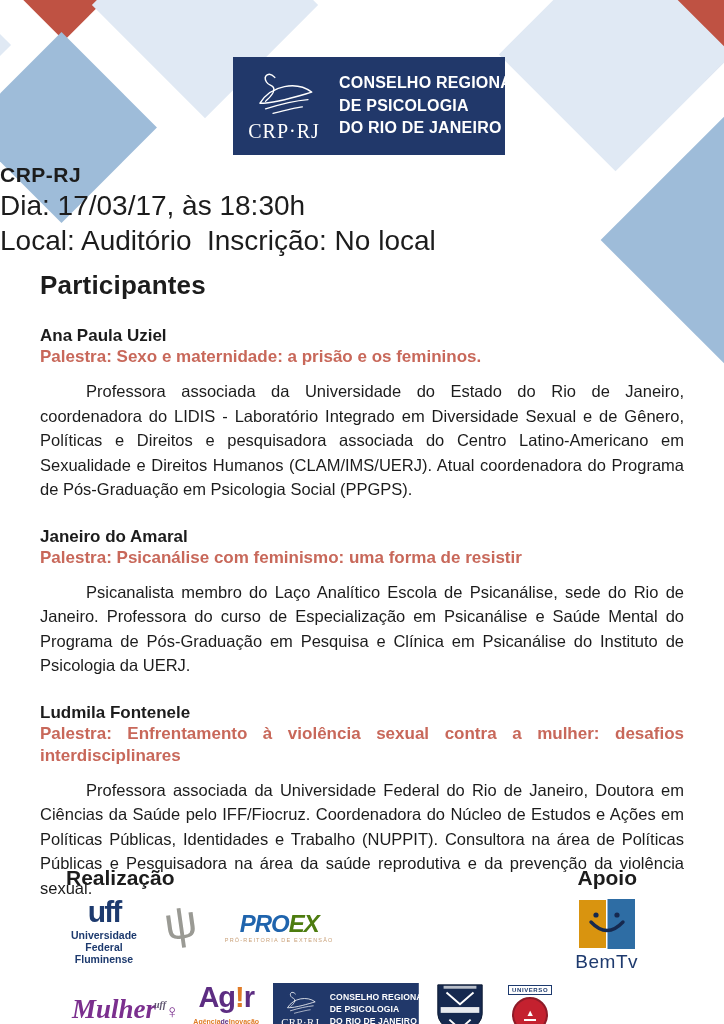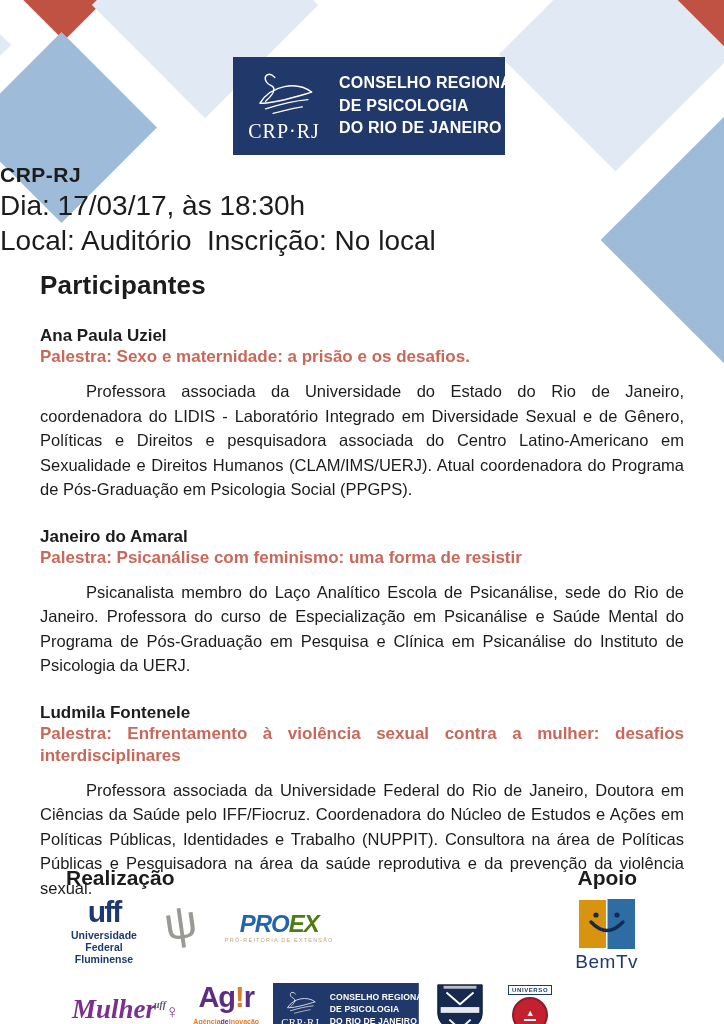--- a/index.html
+++ b/index.html
@@ -137,21 +137,21 @@
     <div class="event-title">CRP-RJ</div>
     <div class="event-line">Dia: 17/03/17, às 18:30h</div>
     <div class="event-line">Local: Auditório  Inscrição: No local</div>
   </div>
 
   <main>
     <h1 class="participants-heading">Participantes</h1>
 
     <section>
       <div class="p-name">Ana Paula Uziel</div>
-      <div class="p-talk">Palestra: Sexo e maternidade: a prisão e os desafios.</div>
+      <div class="p-talk">Palestra: Sexo e maternidade: a prisão e os femininos.</div>
       <p class="p-bio">Professora associada da Universidade do Estado do Rio de Janeiro, coordenadora do LIDIS - Laboratório Integrado em Diversidade Sexual e de Gênero, Políticas e Direitos e pesquisadora associada do Centro Latino-Americano em Sexualidade e Direitos Humanos (CLAM/IMS/UERJ). Atual coordenadora do Programa de Pós-Graduação em Psicologia Social (PPGPS).</p>
     </section>
 
     <section>
       <div class="p-name">Janeiro do Amaral</div>
       <div class="p-talk">Palestra: Psicanálise com feminismo: uma forma de resistir</div>
       <p class="p-bio">Psicanalista membro do Laço Analítico Escola de Psicanálise, sede do Rio de Janeiro. Professora do curso de Especialização em Psicanálise e Saúde Mental do Programa de Pós-Graduação em Pesquisa e Clínica em Psicanálise do Instituto de Psicologia da UERJ.</p>
     </section>
 
     <section>

